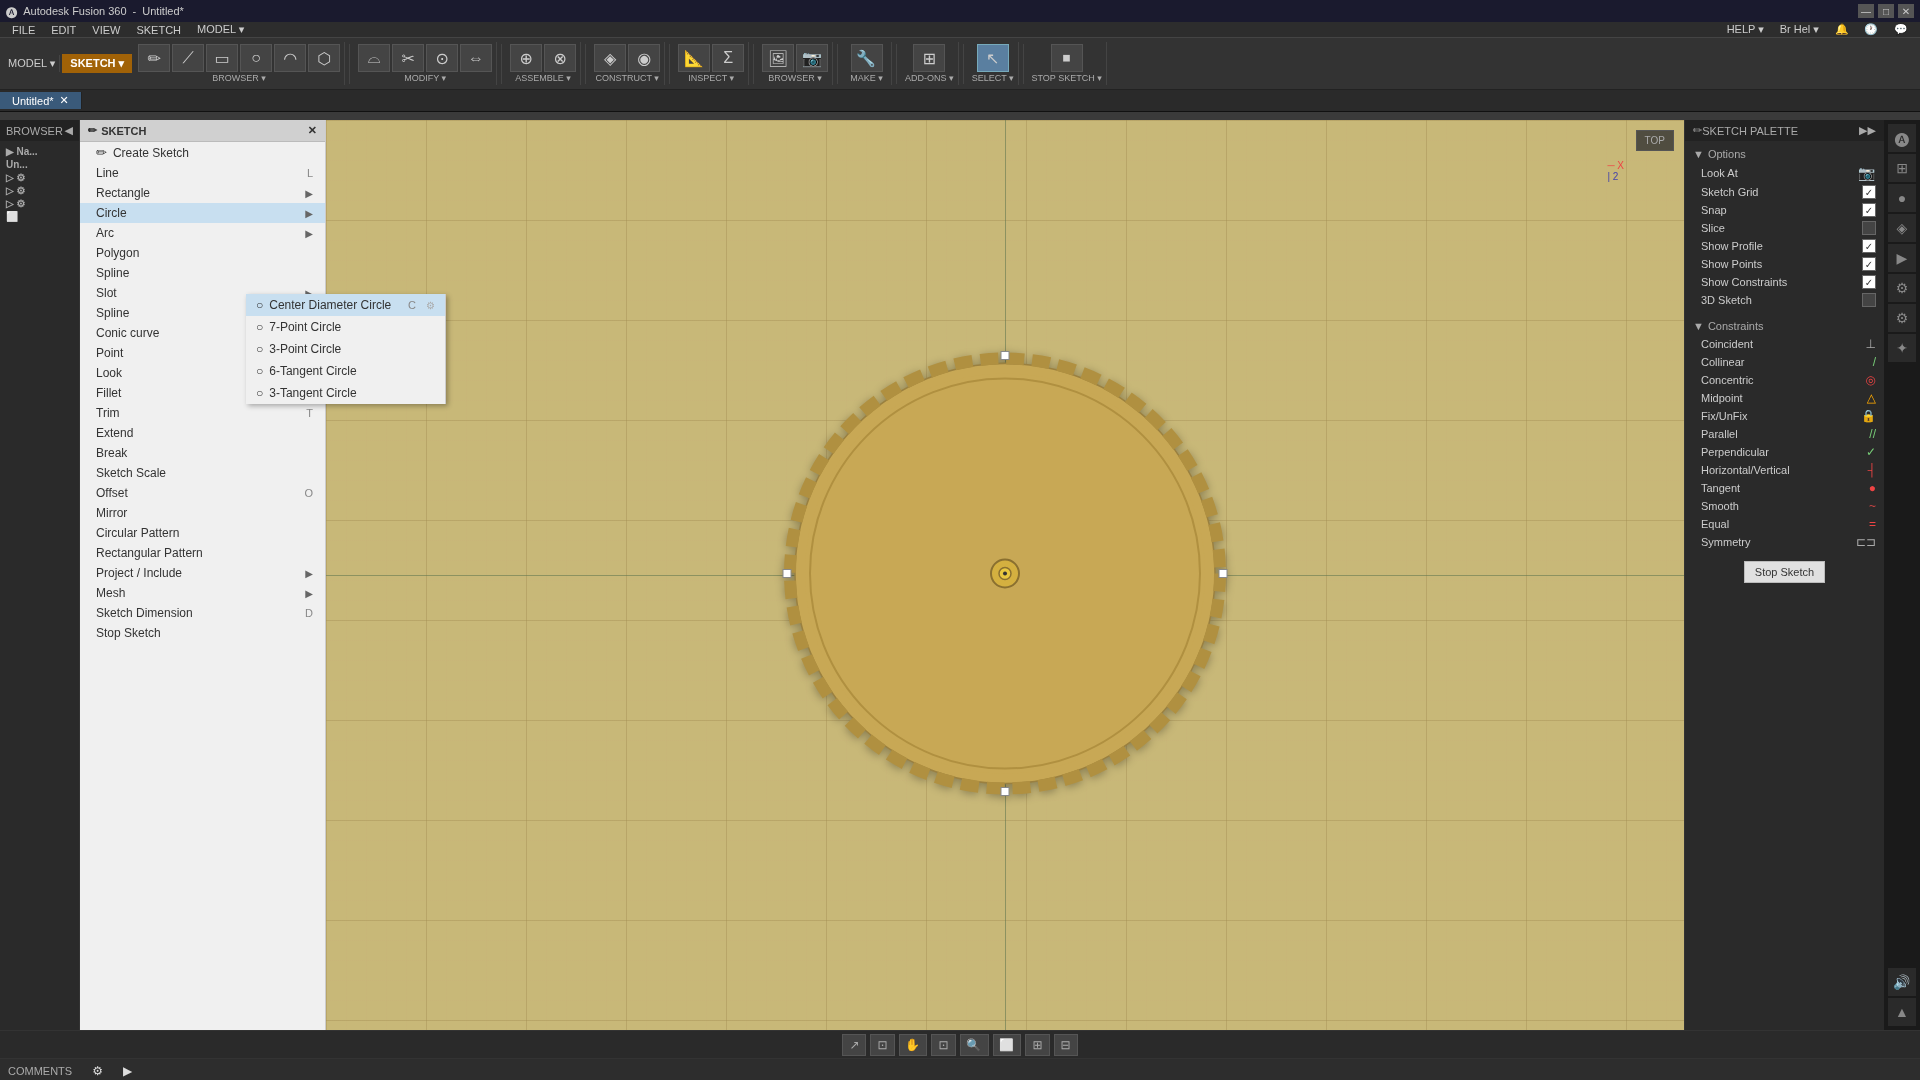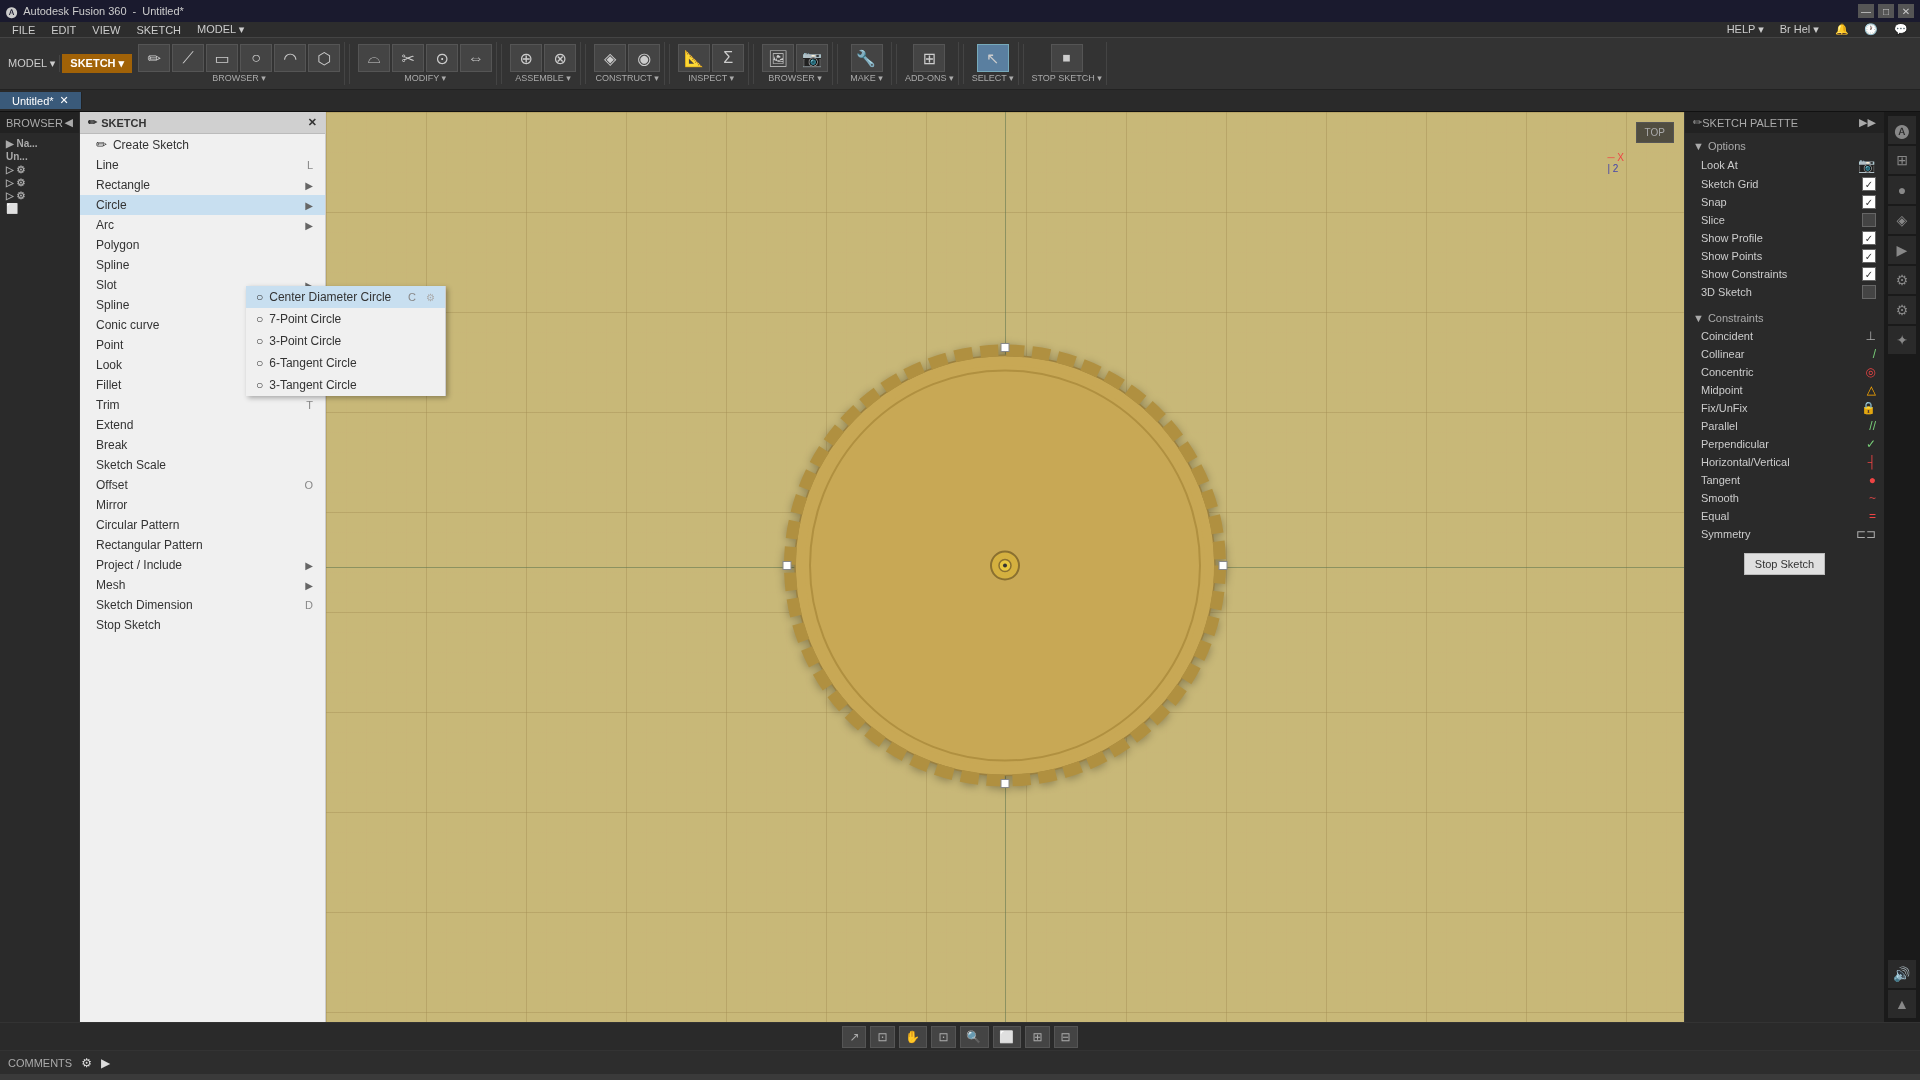--- a/index.html
+++ b/index.html
@@ -72,21 +72,21 @@
     .palette-label { font-size: 11px; color: #ccc; }
     .palette-check { width: 14px; height: 14px; background: #fff; border: 1px solid #666; display: flex; align-items: center; justify-content: center; color: #333; font-size: 10px; cursor: pointer; }
     .palette-check.checked::after { content: '✓'; }
     .palette-check.empty { background: #444; }
     .constraint-row { display: flex; align-items: center; justify-content: space-between; padding: 2px 8px 2px 16px; }
     .constraint-label { font-size: 11px; color: #ccc; }
     .constraint-icon { font-size: 12px; color: #aaa; }
 
     
     #bottombar { height: 24px; background: #2d2d2d; display: flex; align-items: center; padding: 0 8px; border-top: 1px solid #333; }
-    #comments-section { display: flex; align-items: center; gap: 9px; }
+    #comments-section { display: flex; align-items: center; gap: 20px; }
     .comments-label { font-size: 11px; color: #aaa; }
 
     
     #tabbar { height: 22px; background: #2a2a2a; display: flex; align-items: center; border-bottom: 1px solid #111; }
     .tab { padding: 2px 12px; font-size: 11px; color: #aaa; cursor: pointer; background: #333; border-right: 1px solid #222; display: flex; align-items: center; gap: 6px; }
     .tab.active { background: #3a5a7a; color: #fff; }
 
     
     #far-right { width: 36px; background: #1a1a1a; display: flex; flex-direction: column; align-items: center; padding: 4px 0; gap: 2px; }
     .far-right-btn { width: 28px; height: 28px; background: #2a2a2a; color: #888; display: flex; align-items: center; justify-content: center; font-size: 14px; cursor: pointer; }
@@ -250,21 +250,21 @@
   </div>
 </div>
 
 <div id="tabbar">
   <div class="tab active">
     <span>Untitled*</span>
     <span>✕</span>
   </div>
 </div>
 
-<div id="main" style="position:relative; display:flex; height:calc(1080px - 22px - 22px - 52px - 22px - 28px - 24px);">
+<div id="main" style="position:relative; display:flex; height:calc(1080px - 22px - 22px - 52px - 22px - 28px - 24px);margin-top:8px;">
 
   <div id="browser">
     <div id="browser-header">
       <span>BROWSER</span>
       <span>◀</span>
     </div>
     <div class="browser-tree">
       <div class="tree-item">▶ Na...</div>
       <div class="tree-item">  Un...</div>
       <div class="tree-item">  ▷ ⚙</div>

